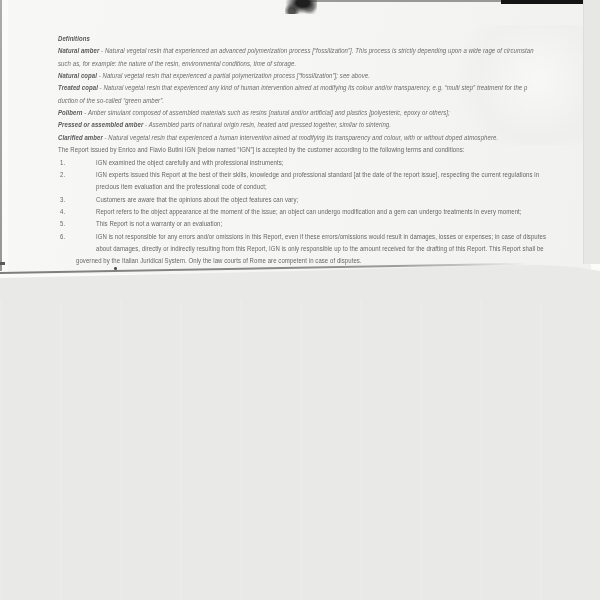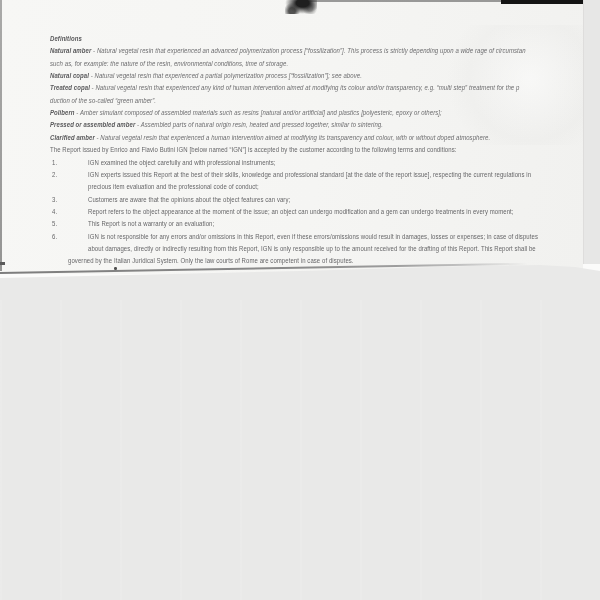--- a/index.html
+++ b/index.html
@@ -3,21 +3,21 @@
 <meta charset="utf-8">
 <style>
   html,body{margin:0;padding:0;}
   body{
     width:600px;height:600px;position:relative;overflow:hidden;
     background:#fbfbfa;
     font-family:"Liberation Sans",sans-serif;
   }
   
   .scan-page{
-    position:absolute;left:0;top:0;width:583px;height:274px;overflow:hidden;
+    position:absolute;left:8px;top:0;width:583px;height:274px;overflow:hidden;
     background:linear-gradient(100deg,#f7f7f5 0%,#f5f5f3 55%,#f1f1ef 100%);
   }
   .doc-line{
     position:absolute;
     white-space:nowrap;
     font-size:8px;
     line-height:10px;
     transform:scaleX(.75);
     transform-origin:0 0;
     color:#68686a;

